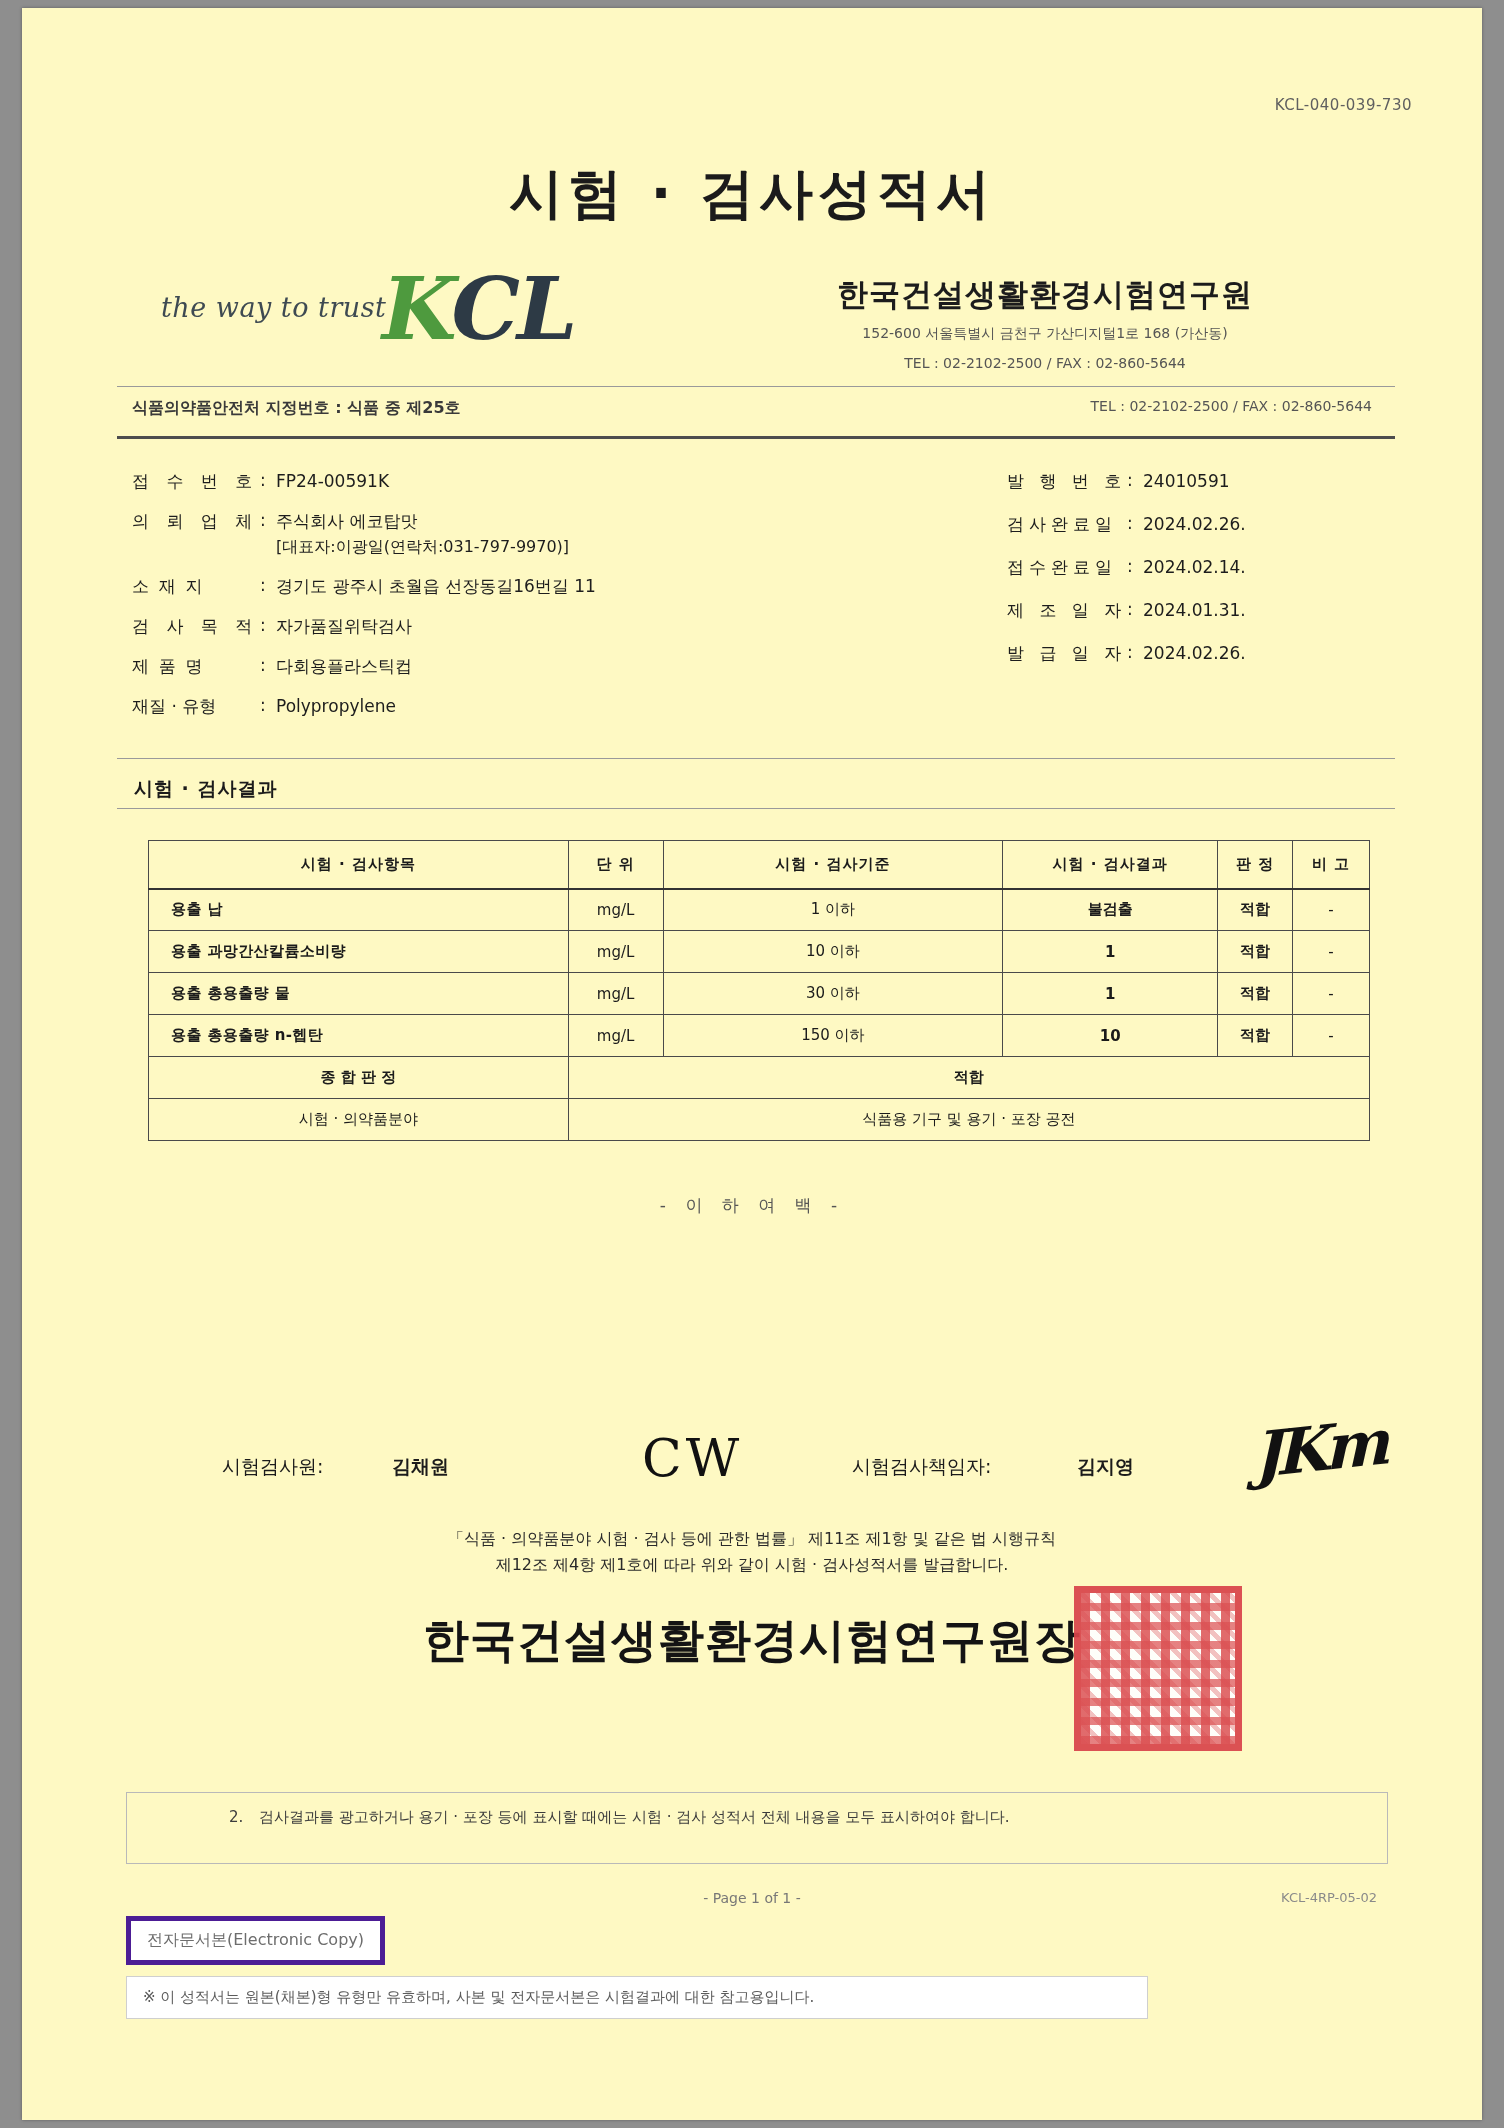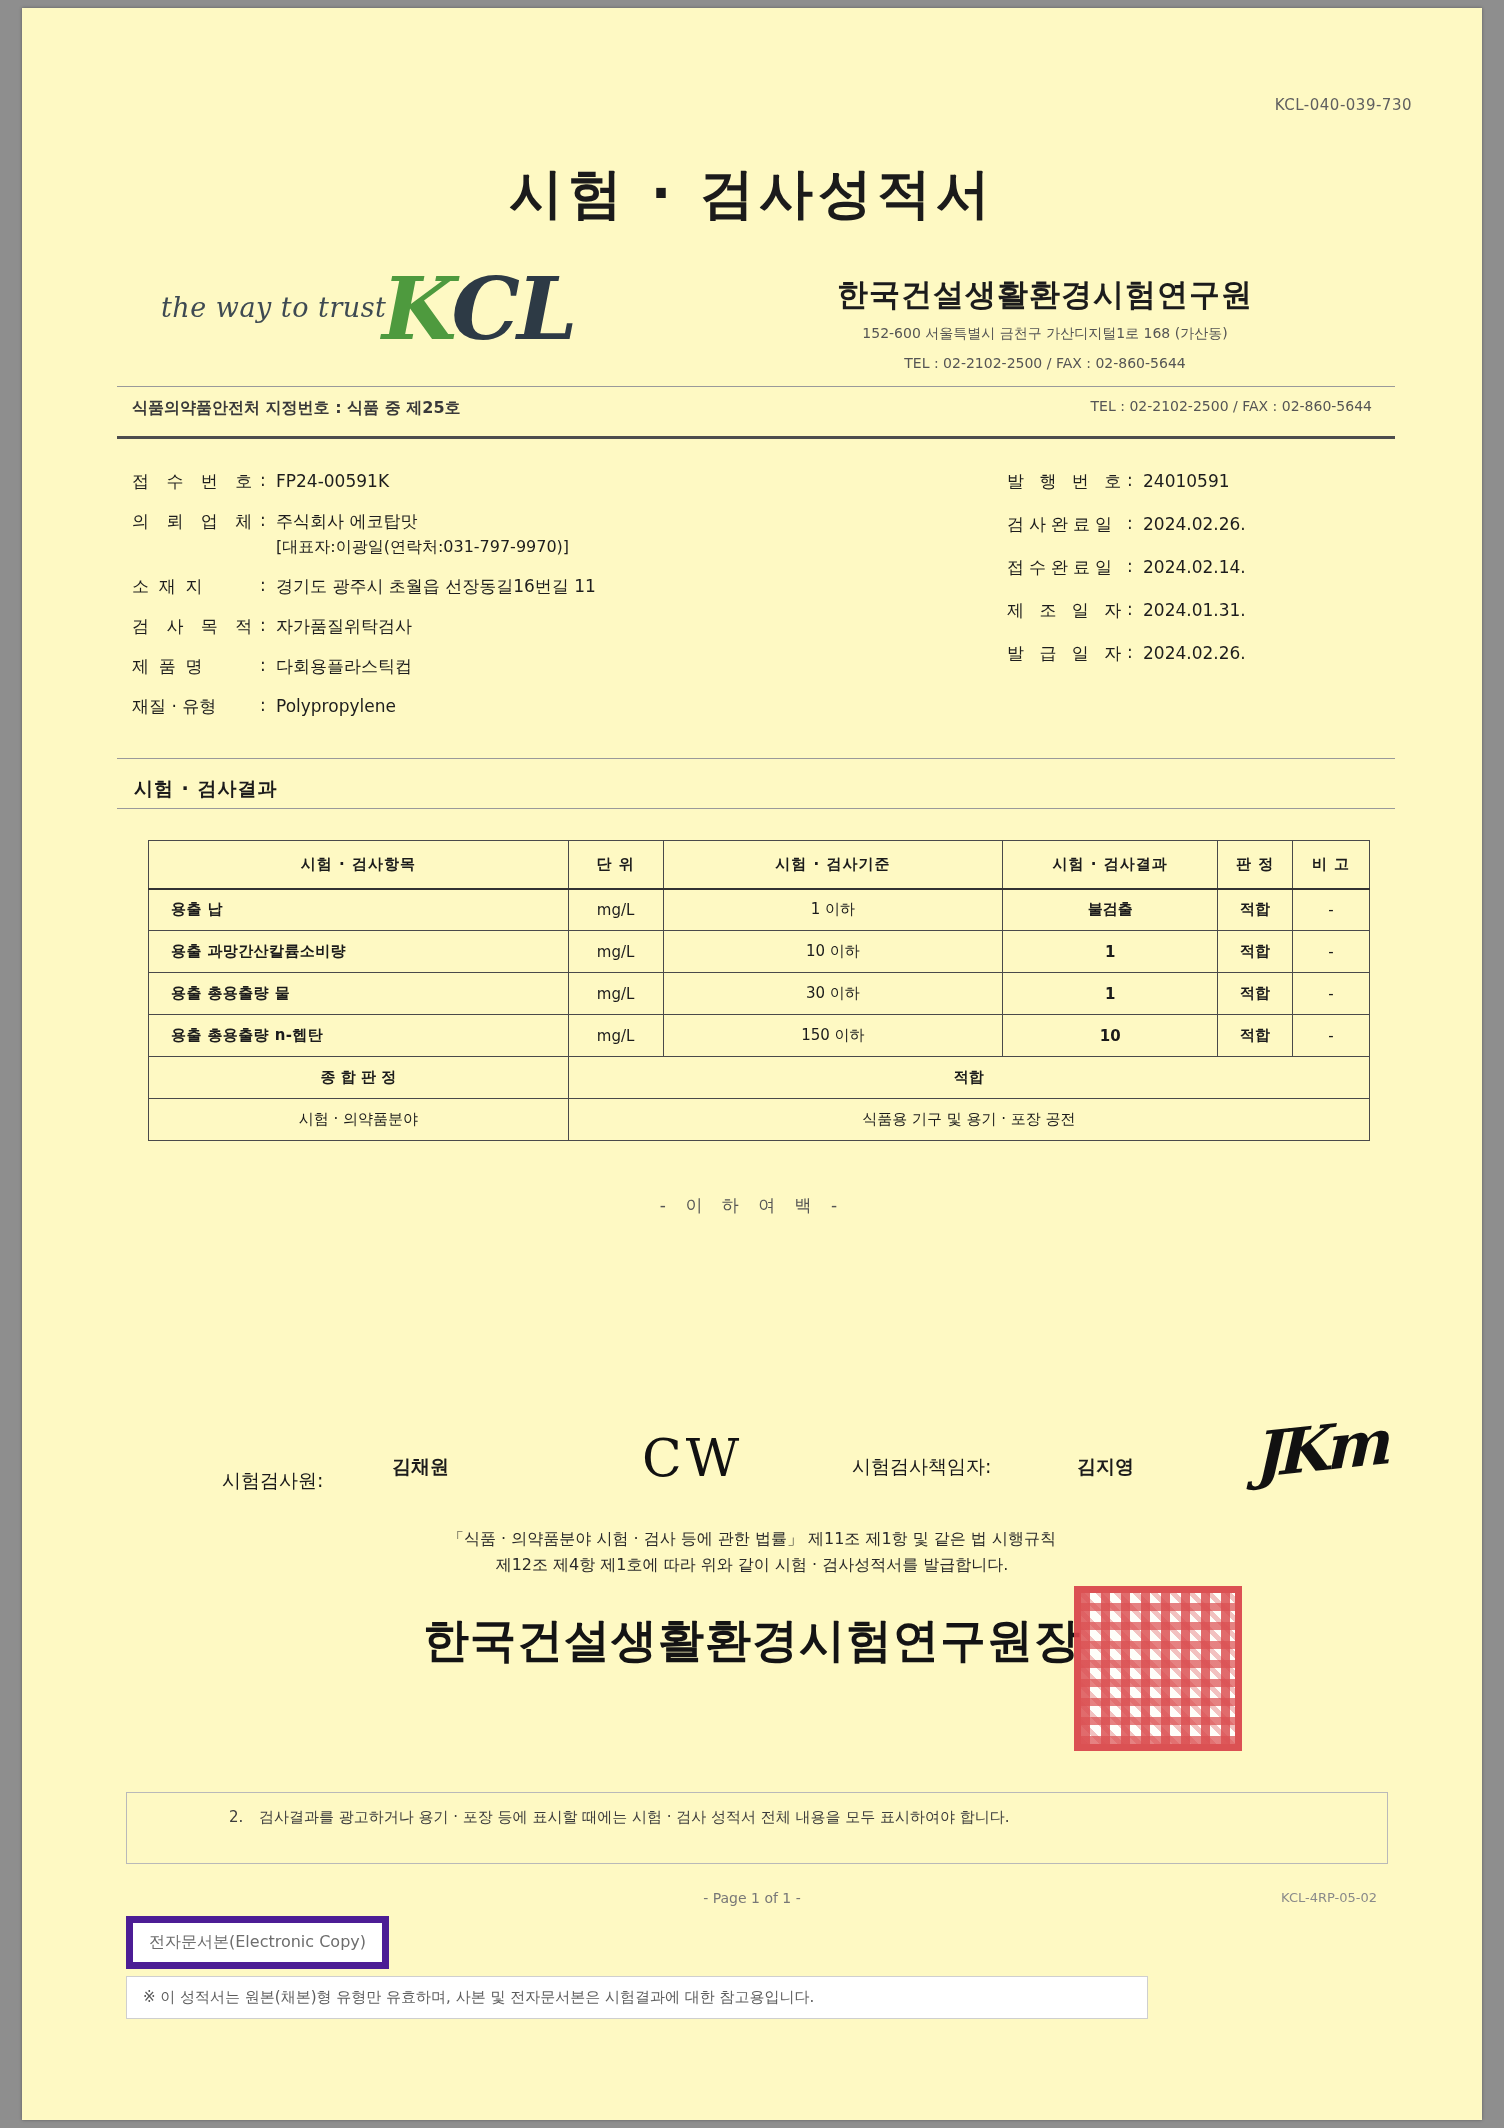--- a/index.html
+++ b/index.html
@@ -245,21 +245,21 @@
     position: absolute;
     font-size: 19px;
     color: #1b1b1b;
   }
   .sig-name {
     position: absolute;
     font-size: 19px;
     color: #1b1b1b;
     font-weight: bold;
   }
-  .sig-ins { left: 200px;  top: 28px; }
+  .sig-ins { left: 200px;  top: 14px; }
   .sig-ins-name { left: 370px; top: 14px; }
   .sig-mark-cw {
     position: absolute;
     left: 620px;
     top: -12px;
     font-family: "DejaVu Serif", "Liberation Serif", serif;
     font-size: 52px;
     color: #111;
     letter-spacing: 4px;
   }
@@ -354,21 +354,21 @@
     top: 1882px;
     font-size: 13px;
     color: #8a8a8a;
     filter: blur(0.4px);
   }
 
   .ecopy-badge {
     position: absolute;
     left: 104px;
     top: 1908px;
-    border: 7px solid #4c1d95;
+    border: 5px solid #4c1d95;
     padding: 9px 16px;
     font-size: 16px;
     color: #6d6d6d;
     background: #fff;
     filter: blur(0.3px);
   }
   .ecopy-note {
     position: absolute;
     left: 104px;
     top: 1968px;

